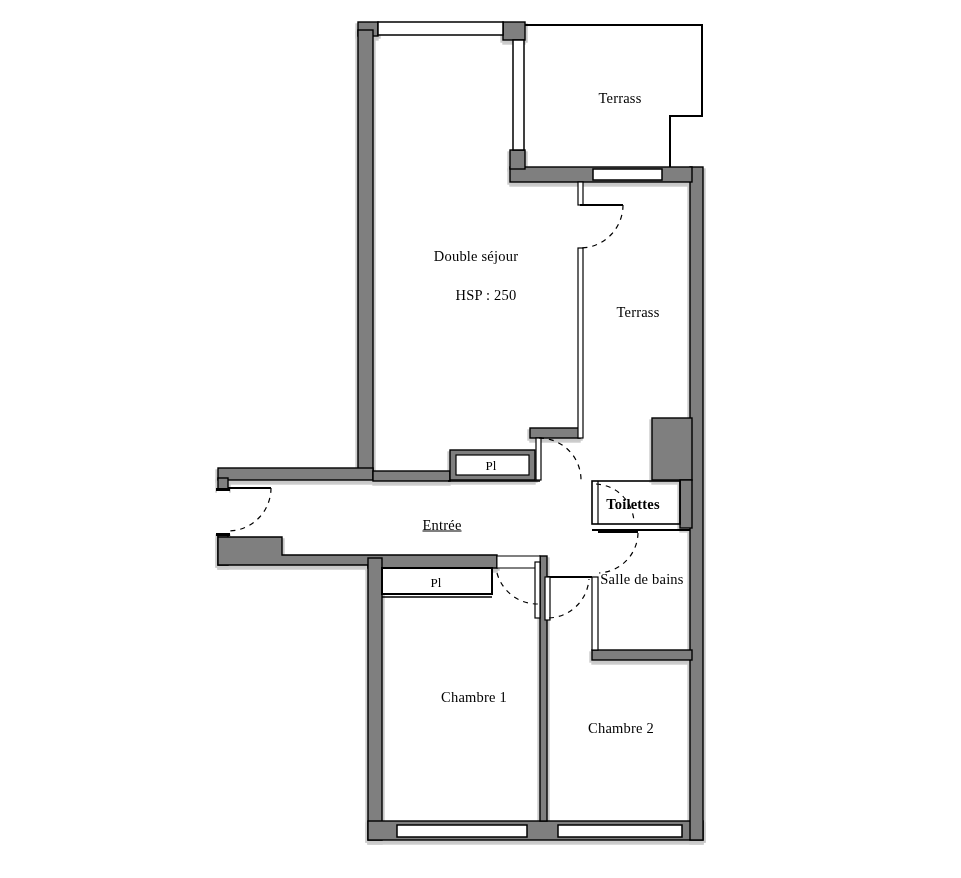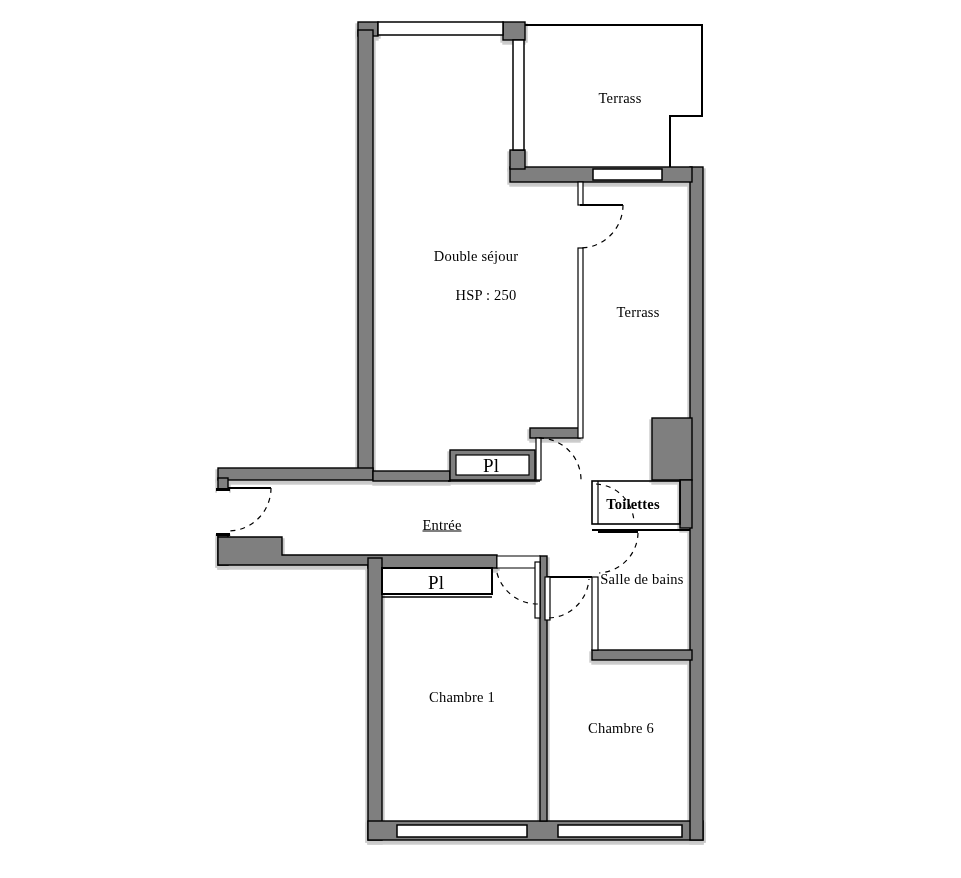--- a/index.html
+++ b/index.html
@@ -13,21 +13,21 @@
   #plan-svg{position:absolute;left:0;top:0;}
   .walls{filter:drop-shadow(2px 2px 0 #c8c8c8) drop-shadow(-2px 2px 0 #cccccc);}
   .room-label{
     position:absolute;
     transform:translate(-50%,-50%);
     font-size:14.5px;
     color:#000;
     white-space:nowrap;
     letter-spacing:0.2px;
   }
-  .small-label{font-size:19px;}
+  .small-label{font-size:13px;}
 </style>
 </head>
 <body>
 
 <div id="canvas">
 
   <svg id="plan-svg" width="961" height="878" viewBox="0 0 961 878">
 
     <g class="walls" stroke="#000000" stroke-width="1.4" fill="#7f7f7f">
 
@@ -143,15 +143,15 @@
 
   <div class="room-label" style="left:620px;top:98px;">Terrass</div>
   <div class="room-label" style="left:476px;top:256px;">Double séjour</div>
   <div class="room-label" style="left:486px;top:295px;">HSP : 250</div>
   <div class="room-label" style="left:638px;top:312px;">Terrass</div>
   <div class="room-label small-label" style="left:491px;top:466px;">Pl</div>
   <div class="room-label" style="left:442px;top:525px;text-decoration:underline;">Entrée</div>
   <div class="room-label" style="left:633px;top:504px;font-weight:bold;">Toilettes</div>
   <div class="room-label" style="left:642px;top:579px;">Salle de bains</div>
   <div class="room-label small-label" style="left:436px;top:583px;">Pl</div>
-  <div class="room-label" style="left:462px;top:697px;">Chambre 1</div>
-  <div class="room-label" style="left:621px;top:728px;">Chambre 6</div>
+  <div class="room-label" style="left:474px;top:697px;">Chambre 1</div>
+  <div class="room-label" style="left:621px;top:728px;">Chambre 2</div>
 </div>
 
 </body></html>

